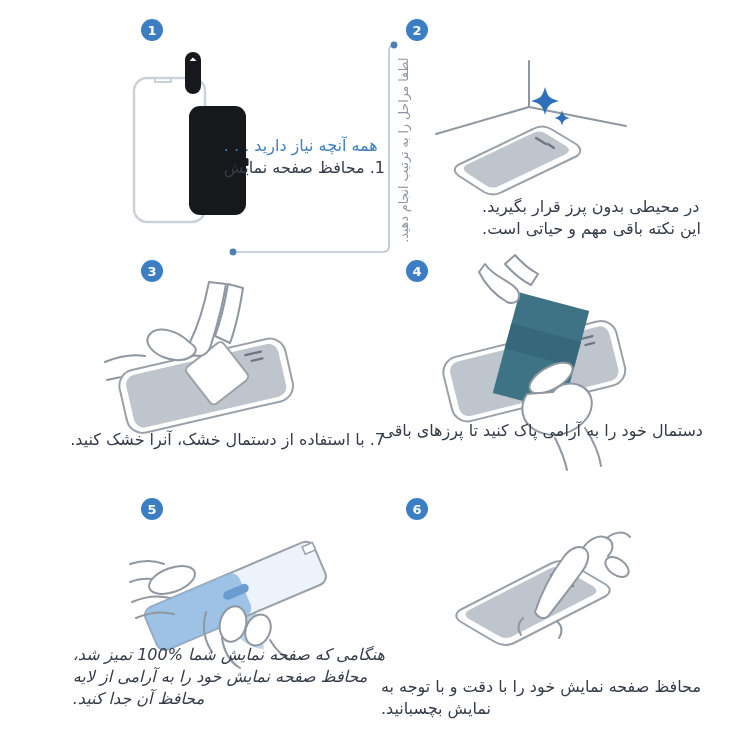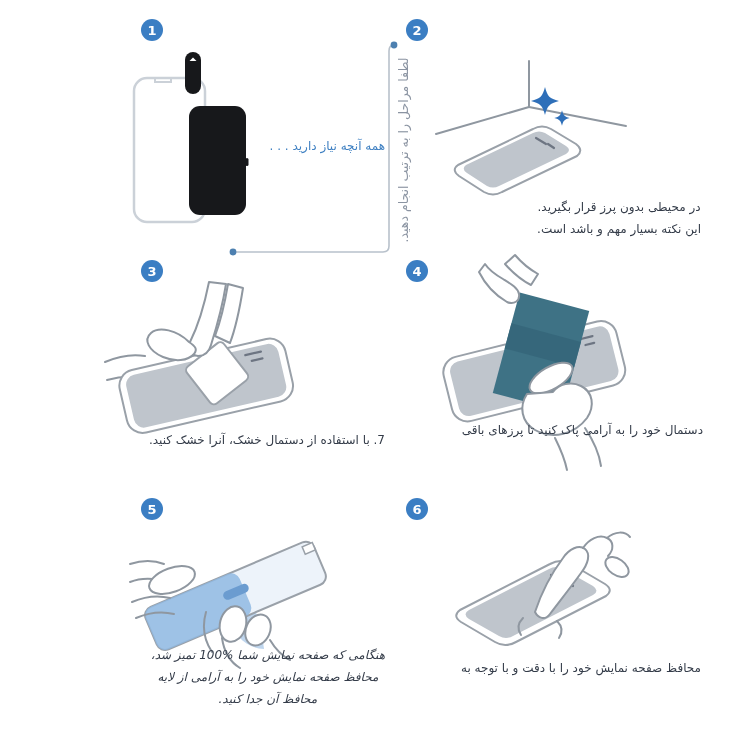--- a/index.html
+++ b/index.html
@@ -2,22 +2,22 @@
 <html lang="fa"><head>
 <meta charset="utf-8">
 <style>
   html,body{margin:0;padding:0;background:#fff;}
   body{width:750px;height:750px;position:relative;overflow:hidden;
        font-family:"DejaVu Sans",sans-serif;}
   .canvas{position:absolute;inset:0;background:#ffffff;}
   .badge{position:absolute;width:22px;height:22px;border-radius:50%;
          background:#3b7ec3;color:#fff;display:flex;align-items:center;
          justify-content:center;font-size:13px;font-weight:bold;line-height:1;}
-  .caption{position:absolute;direction:rtl;text-align:center;color:#343c49;
-           font-size:12px;line-height:22px;white-space:nowrap;}
+  .caption{position:absolute;direction:rtl;text-align:left;color:#343c49;
+           font-size:16px;line-height:22px;white-space:nowrap;}
   .caption .cap-line{white-space:nowrap;}
   .intro-title{color:#3f80c2;}
   .note-vertical{position:absolute;left:309px;top:141px;width:190px;height:18px;
            direction:rtl;text-align:center;color:#8b94a2;font-size:12.5px;
            line-height:18px;white-space:nowrap;transform:rotate(-90deg);}
   svg{position:absolute;overflow:visible;}
   .lineart{stroke:#8f97a0;stroke-width:2;fill:#fff;stroke-linejoin:round;stroke-linecap:round;}
   .strokeonly{stroke:#8f97a0;stroke-width:2;fill:none;stroke-linejoin:round;stroke-linecap:round;}
 </style>
 </head>
@@ -48,20 +48,21 @@
     <rect x="9" y="36" width="71" height="144" rx="13" fill="#fff" stroke="#cbd1d8" stroke-width="2.5"></rect>
     <path d="M30 37 v3 h16 v-3" fill="none" stroke="#cbd1d8" stroke-width="2"></path>
     <rect x="60" y="10" width="16" height="42" rx="8" fill="#17181b"></rect>
     <path d="M64.5 19 l3.5 -3.5 3.5 3.5 z" fill="#fff"></path>
     <rect x="64" y="64" width="57" height="109" rx="11" fill="#17181b"></rect>
     <rect x="120.5" y="116" width="3" height="8" rx="1.5" fill="#17181b"></rect>
   </svg>
 
   <div class="caption" style="right:365px;top:135px;" dir="rtl">
     <div class="cap-line intro-title">همه آنچه نیاز دارید . . .</div>
+    <div class="cap-line">1. محافظ صفحه نمایش</div>
   </div>
 
   <svg style="left:220px;top:35px;" width="190" height="230" viewBox="0 0 190 230">
     <path d="M174 10 Q169 10 169 16 L169 211 Q169 217 163 217 L13 217" fill="none" stroke="#b8c1cb" stroke-width="1.6"></path>
     <circle cx="174" cy="10" r="3.4" fill="#4d80b0"></circle>
     <circle cx="13" cy="217" r="3.4" fill="#4d80b0"></circle>
   </svg>
   <div class="note-vertical" dir="rtl">لطفا مراحل را به ترتیب انجام دهید.</div>
 
   <svg style="left:428px;top:55px;" width="210" height="150" viewBox="0 0 210 150">
@@ -74,21 +75,21 @@
     <path transform="translate(134,63) scale(0.55)" fill="#2e6fb9" d="M0 -14 C2.5 -4.5 4.5 -2.5 14 0 C4.5 2.5 2.5 4.5 0 14 C-2.5 4.5 -4.5 2.5 -14 0 C-4.5 -2.5 -2.5 -4.5 0 -14 Z"></path>
     <g>
       <path d="M30 110 L105 74 Q114 69 123 74 L148 89 Q156 95 149 101 L74 137 Q65 142 56 137 L31 121 Q23 115 30 110 Z" fill="#fff" stroke="#9aa1a9" stroke-width="2" stroke-linejoin="round"></path>
       <path d="M38 110 L105 78 Q111 75 117 78 L138 91 Q144 95 138 99 L71 131 Q65 134 59 131 L39 118 Q33 114 38 110 Z" fill="#bfc5cc"></path>
       <path d="M108 83 l10 6 M120 89 l6 4" stroke="#6d7582" stroke-width="2.2" stroke-linecap="round"></path>
     </g>
   </svg>
 
   <div class="caption" style="right:49px;top:196px;" dir="rtl">
     <div class="cap-line">در محیطی بدون پرز قرار بگیرید.</div>
-    <div class="cap-line">این نکته بسیار مهم و باشد است.</div>
+    <div class="cap-line">این نکته باقی مهم و حیاتی است.</div>
   </div>
 
   <svg style="left:105px;top:282px;" width="230" height="160" viewBox="0 0 230 160">
     <path class="strokeonly" d="M0 80 C14 74 28 72 40 74 M2 98 C16 94 28 94 40 96"></path>
     <g transform="rotate(-13 100 103)">
       <rect x="16" y="72" width="170" height="64" rx="16" fill="#fff" stroke="#9aa1a9" stroke-width="2"></rect>
       <rect x="23" y="77" width="156" height="54" rx="10" fill="#bfc5cc"></rect>
       <path d="M146 83 h16 M151 90 h11" stroke="#6d7582" stroke-width="2.2" stroke-linecap="round"></path>
     </g>
     <g transform="rotate(-38 112 92)">
@@ -169,17 +170,18 @@
     <path class="strokeonly" stroke-width="1.8" d="M88 103 q-8 8 -2 17 M122 106 q8 8 2 17"></path>
     <g>
       <path class="lineart" d="M100 97 C106 79 116 59 128 43 C134 34 144 29 150 34 C156 39 153 49 146 58 C136 72 124 87 115 99 C110 106 103 103 100 97 Z"></path>
       <path class="strokeonly" d="M148 33 C154 24 164 19 172 23 C179 26 179 35 173 41 M172 23 C180 16 190 16 195 22"></path>
       <g transform="rotate(35 182 52)">
           <ellipse cx="182" cy="52" rx="13" ry="8" class="lineart"></ellipse>
         </g>
     </g>
   </svg>
 
-  <div class="caption" style="right:49px;top:658px;line-height:21.5px;" dir="rtl">
+  <div class="caption" style="right:49px;top:676px;line-height:21.5px;" dir="rtl">
     <div class="cap-line">محافظ صفحه نمایش خود را با دقت و با توجه به</div>
+    <div class="cap-line">نمایش بچسبانید.</div>
   </div>
 
 </div>
 
 </body></html>

